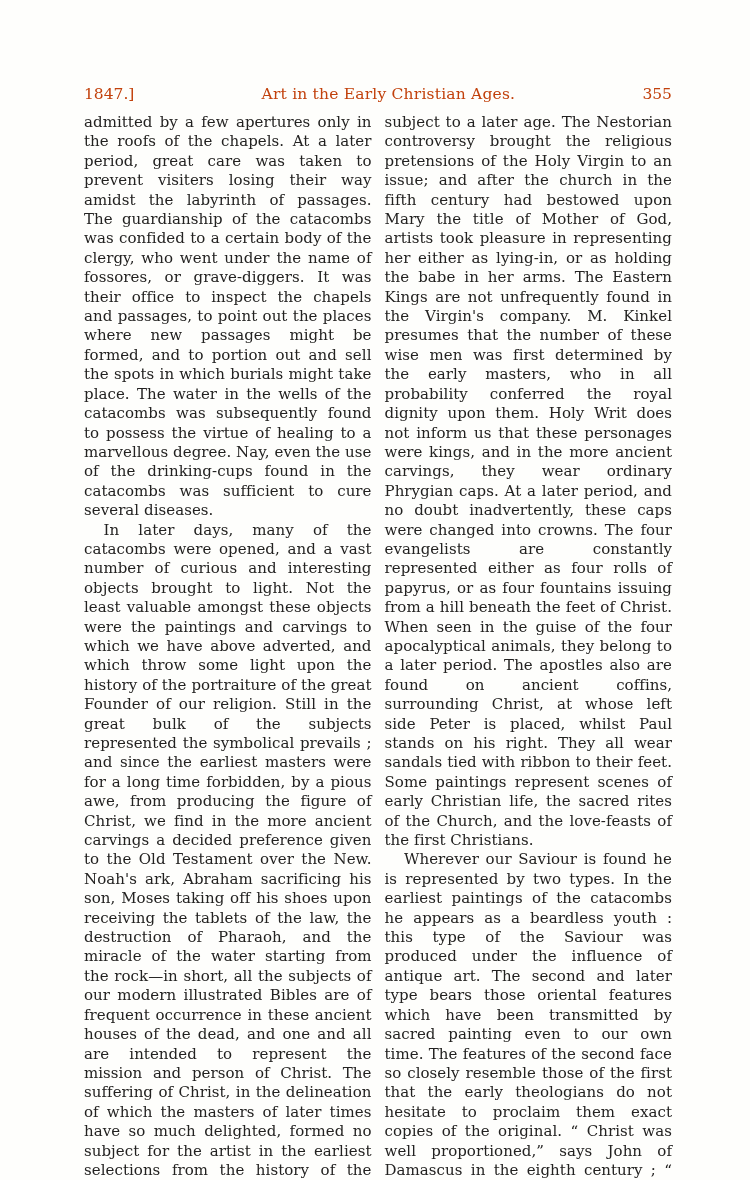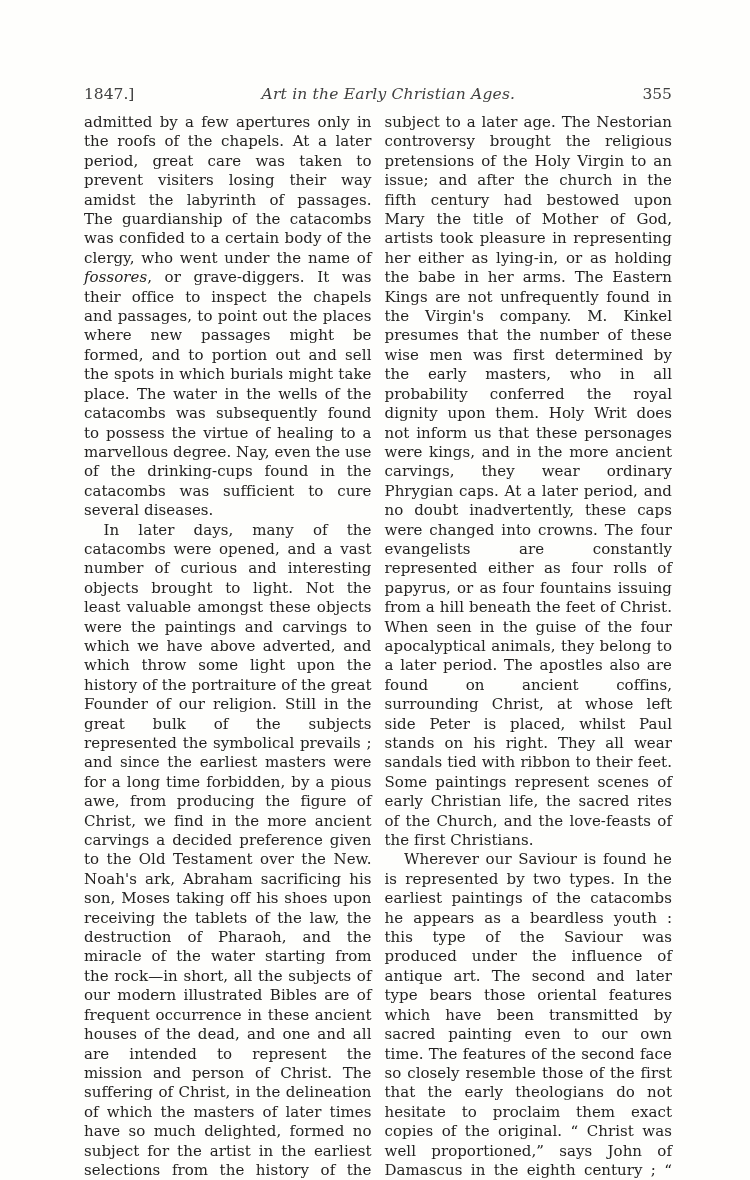--- a/index.html
+++ b/index.html
@@ -22,24 +22,23 @@
     left: 84px;
     top: 86px;
     width: 588px;
   }
   .running-head {
     display: flex;
     justify-content: space-between;
     align-items: baseline;
     font-size: 15.5px;
     line-height: 16px;
-    color: #404040;
+    color: #c2410c;
   }
   .running-head .head-title {
-    font-style: italic;
     letter-spacing: 0.2px;
   }
   .columns {
     display: flex;
     gap: 13px;
     margin-top: 11px;
   }
   .col {
     width: 288px;
     font-size: 15px;
@@ -50,21 +49,20 @@
     color: #232221;
   }
   .col p {
     margin: 0;
     padding: 0;
   }
   .col p.indent {
     text-indent: 1.3em;
   }
   .italic-term {
-    font-style: italic;
   }
 </style>
 </head>
 <body>
 
 <div class="page">
   <div class="content">
 
     <div class="running-head">
       <span>1847.]</span>

